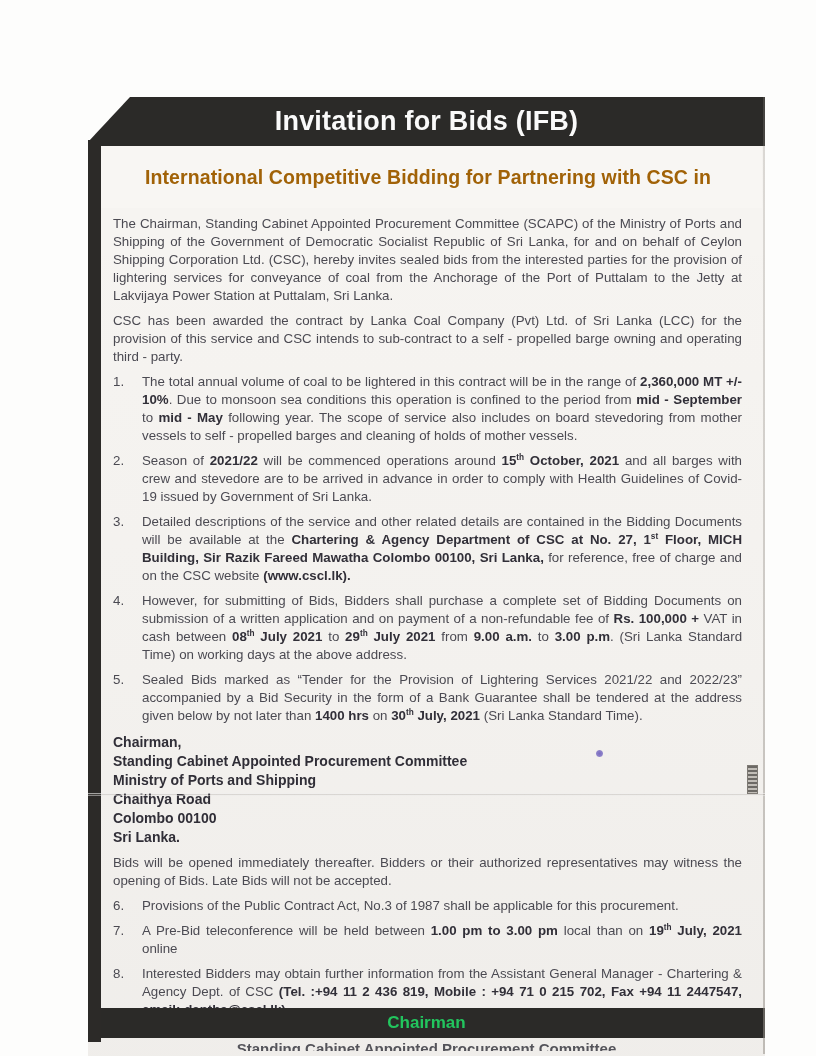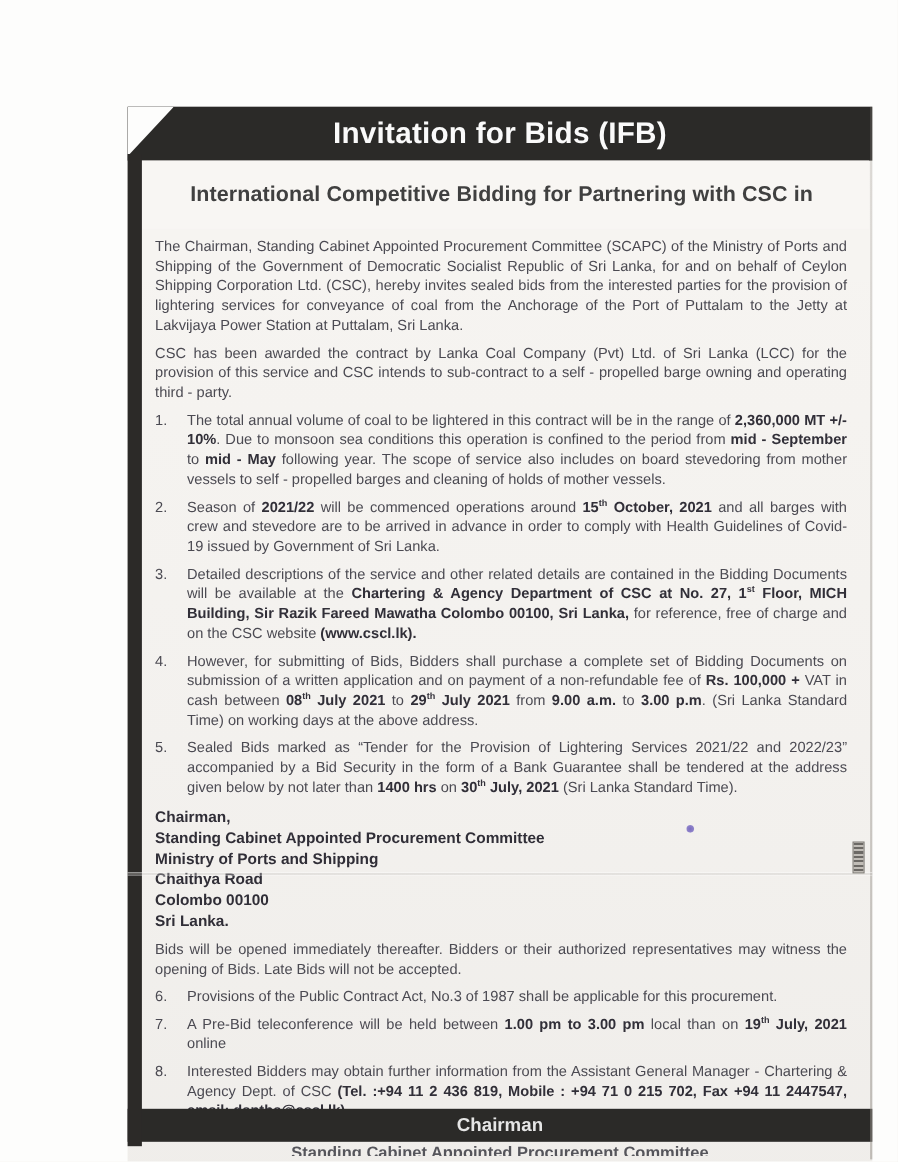--- a/index.html
+++ b/index.html
@@ -2,21 +2,21 @@
 <html><head>
 <meta charset="utf-8">
 <style>
   html,body{margin:0;padding:0;}
   body{
     width:816px;height:1056px;
     background:#fdfdfc;
     font-family:"Liberation Sans","DejaVu Sans",sans-serif;
     position:relative;overflow:hidden;
   }
-  .page{position:absolute;inset:0;margin-left:28px;}
+  .page{position:absolute;inset:0;}
   
   .paper{
     position:absolute;left:88px;top:97px;width:677px;height:959px;
     background:#f6f4f1;
     background-image:linear-gradient(180deg,rgba(120,115,110,0.03) 0%,rgba(120,115,110,0) 12%,rgba(120,115,110,0.02) 55%,rgba(120,115,110,0.05) 100%);
   }
   .header-bar{
     position:absolute;left:0;top:0;right:0;height:49px;
     background:#2b2a28;
     display:flex;align-items:center;justify-content:center;
@@ -36,21 +36,21 @@
   .right-edge{
     position:absolute;left:763px;top:97px;width:2px;height:957px;
     background:linear-gradient(180deg,rgba(150,145,138,0.25),rgba(150,145,138,0.55));
   }
   .subtitle-box{
     position:absolute;left:6px;top:49px;right:3px;height:62px;
     background:#f8f6f3;
     display:flex;flex-direction:column;align-items:center;justify-content:center;
   }
   .subtitle-box .st-line{
-    font-weight:bold;font-size:19.5px;line-height:28px;color:#404040;
+    font-weight:bold;font-size:19.5px;line-height:28px;color:#a16207;
     letter-spacing:0.1px;text-align:center;white-space:nowrap;
   }
   .content{
     position:absolute;left:25px;right:23px;top:111px;
     font-size:13.3px;line-height:18px;color:#4b4a52;
   }
   .para{margin:7px 0 0 0;text-align:justify;}
   .item{display:flex;margin:7px 0 0 0;}
   .item .num{flex:none;width:19px;margin-right:10px;}
   .item .itext{flex:1;text-align:justify;}
@@ -59,21 +59,21 @@
   .rich sup{font-size:0.62em;vertical-align:super;line-height:0;}
   .address{margin:8px 0 0 0;}
   .address .addr-line{
     font-weight:bold;color:#302e37;font-size:14px;line-height:19px;
   }
   .footer-bar{
     position:absolute;left:0;top:911px;right:0;height:30px;
     background:#2b2a28;
     display:flex;align-items:center;justify-content:center;
   }
-  .footer-bar .ftitle{color:#e5e5e5;font-weight:bold;font-size:17px;}
+  .footer-bar .ftitle{color:#22c55e;font-weight:bold;font-size:17px;}
   .footer-cut{
     position:absolute;left:0;top:944px;right:0;height:10px;
     overflow:hidden;text-align:center;
   }
   .footer-cut .fsub{
     font-weight:bold;font-size:15px;line-height:16px;color:#3a3a42;opacity:0.85;
   }
   .crease{
     position:absolute;left:88px;width:677px;height:3px;
     background:linear-gradient(180deg,rgba(255,255,255,0.8),rgba(130,125,118,0.22),rgba(255,255,255,0.6));

